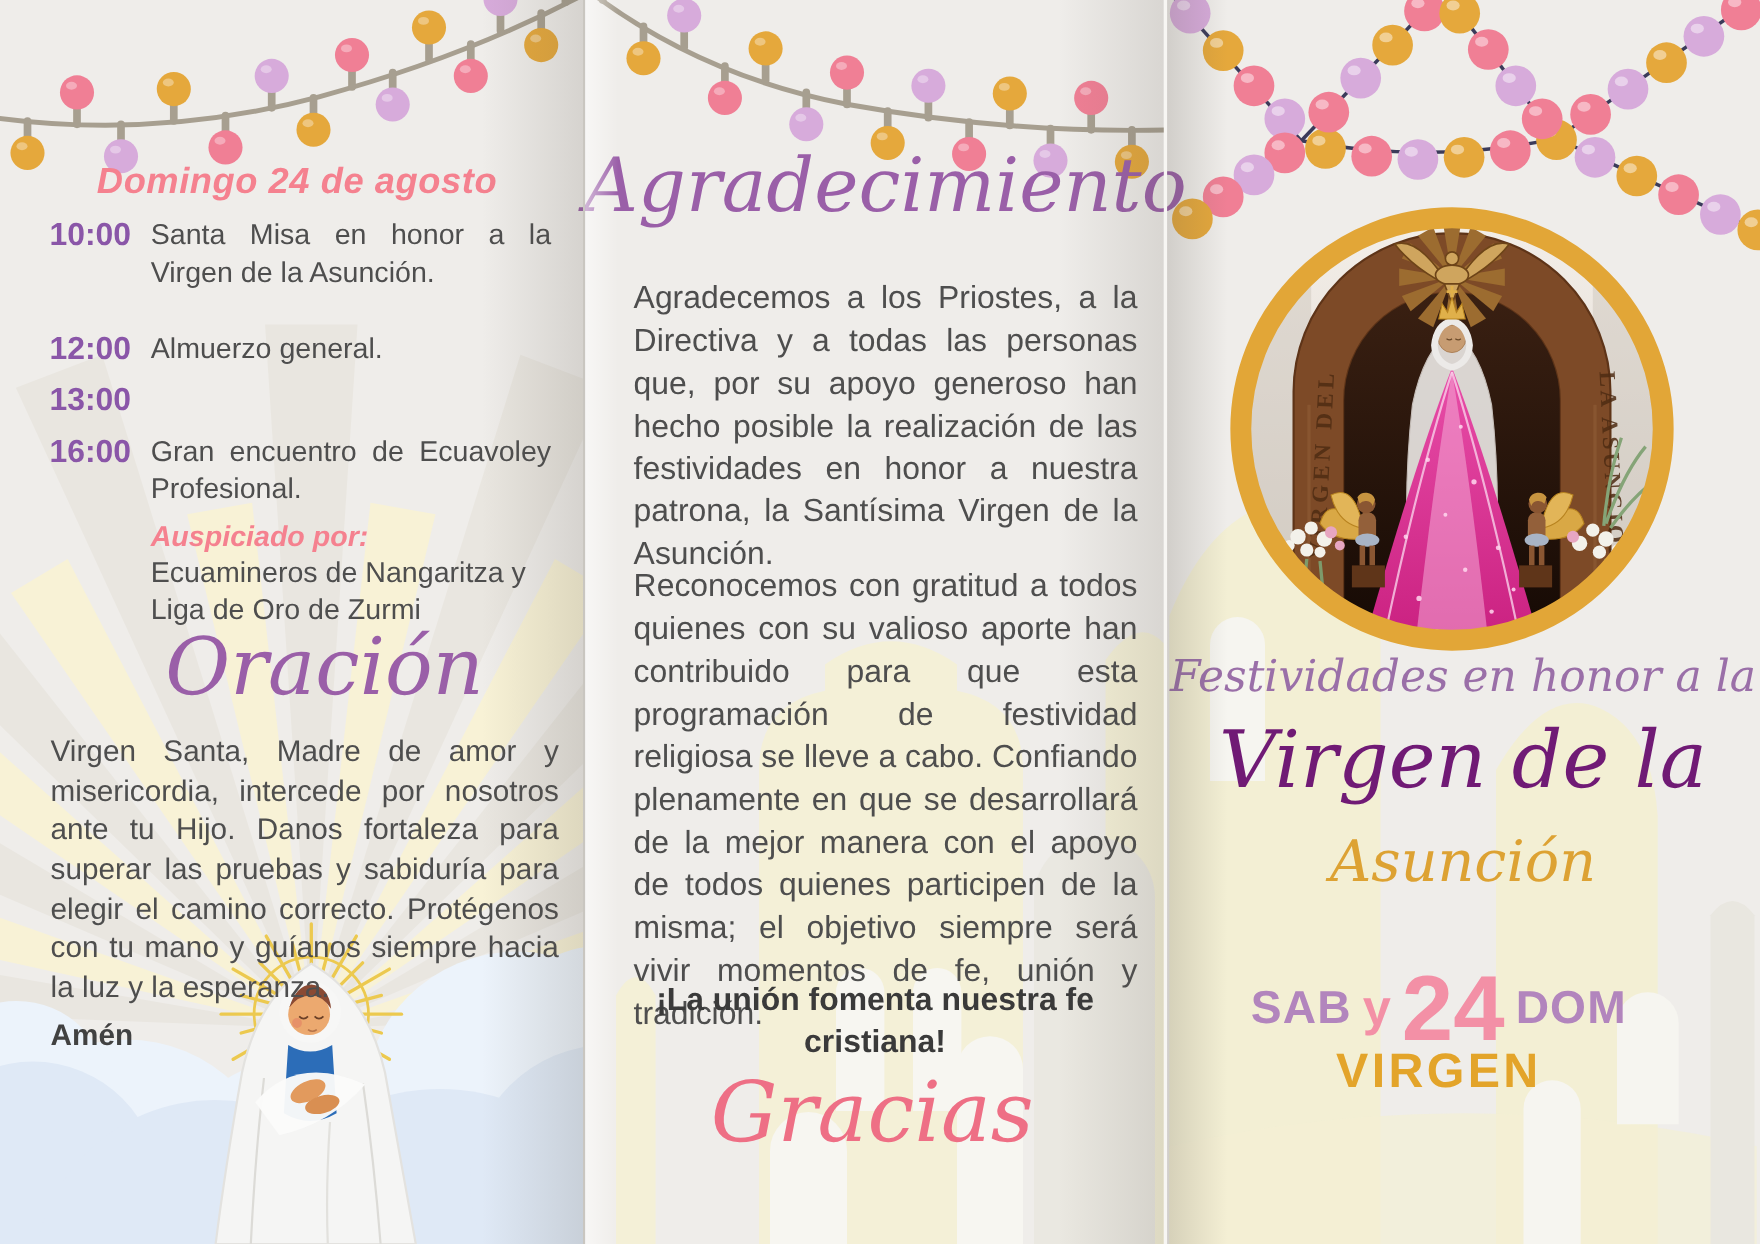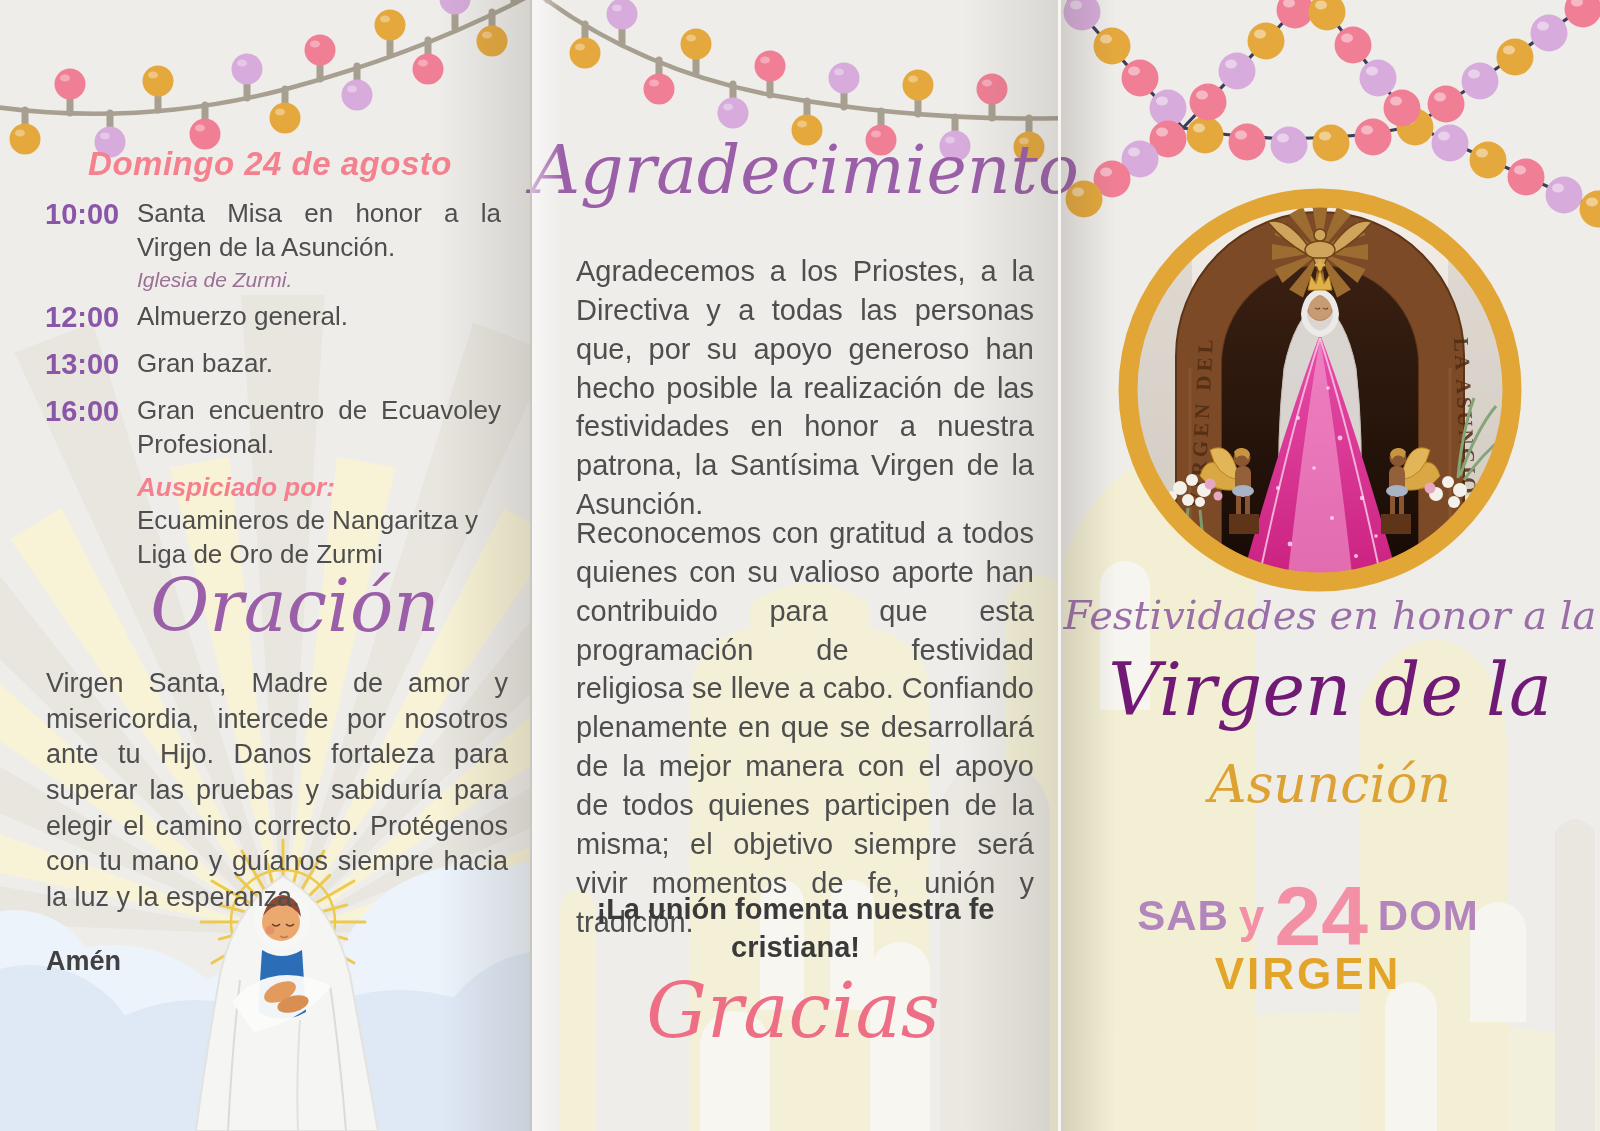--- a/index.html
+++ b/index.html
@@ -15,21 +15,21 @@
   .sched-time{position:absolute;left:0;top:0;font:700 29px/1.3 "Liberation Sans", sans-serif;color:#8a56a8;}
   .sched-body{margin-left:92px;}
   .sched-text{font:400 26px/1.32 "Liberation Sans", sans-serif;color:#4e4e4e;text-align:justify;}
   .sched-note{font:italic 400 21px/1.25 "Liberation Sans", sans-serif;color:#9c6f96;margin-top:2px;}
   .sponsor-label{font:italic 700 26px/1.3 "Liberation Sans", sans-serif;color:#f5818f;margin-top:9px;}
   .sponsor{font:400 26px/1.3 "Liberation Sans", sans-serif;color:#4e4e4e;}
   .script{font-family:"DejaVu Serif", serif;font-style:italic;}
   .prayer-title{left:0;top:564px;width:590px;text-align:center;font-size:72px;color:#9a5fa8;}
   .prayer{left:46px;top:666px;width:462px;font:400 27px/1.32 "Liberation Sans", sans-serif;
           color:#4e4e4e;text-align:justify;}
-  .amen{left:46px;top:924px;font:700 27px/1.3 "Liberation Sans", sans-serif;color:#414141;margin-top:20px;}
+  .amen{left:46px;top:924px;font:700 27px/1.3 "Liberation Sans", sans-serif;color:#414141;}
 
   
   .mid-title{left:531px;top:130px;width:529px;text-align:center;font-size:68px;color:#9a5fa8;}
   .mid-para{width:458px;font:400 29px/1.34 "Liberation Sans", sans-serif;color:#4e4e4e;text-align:justify;}
   .mid-p1{left:576px;top:252px;}
   .mid-p2{left:576px;top:514px;}
   .slogan{left:531px;top:891px;width:529px;text-align:center;
           font:700 29px/1.3 "Liberation Sans", sans-serif;color:#3a3a3a;}
   .gracias{left:531px;top:966px;width:524px;text-align:center;font-size:76px;color:#ee6f85;}
 
@@ -324,34 +324,30 @@
       <circle cx="538" cy="209" r="18.5" fill="#e5a83c"></circle>
       <ellipse cx="532" cy="202" rx="6" ry="4.5" fill="#ffffff" opacity="0.45"></ellipse>
     </svg>
 
   <div class="tx day-title">Domingo 24 de agosto</div>
 
   <div class="sched-row" style="top:196px">
     <span class="sched-time">10:00</span>
     <div class="sched-body">
       <div class="sched-text">Santa Misa en honor a la Virgen de la Asunción.</div>
-      <div class="sched-note">Iglesia de Zurmi.</div>
     </div>
   </div>
   <div class="sched-row" style="top:299px">
     <span class="sched-time">12:00</span>
     <div class="sched-body">
       <div class="sched-text">Almuerzo general.</div>
     </div>
   </div>
   <div class="sched-row" style="top:346px">
     <span class="sched-time">13:00</span>
-    <div class="sched-body">
-      <div class="sched-text">Gran bazar.</div>
-    </div>
   </div>
   <div class="sched-row" style="top:393px">
     <span class="sched-time">16:00</span>
     <div class="sched-body">
       <div class="sched-text">Gran encuentro de Ecuavoley Profesional.</div>
       <div class="sponsor-label">Auspiciado por:</div>
       <div class="sponsor">Ecuamineros de Nangaritza y Liga de Oro de Zurmi</div>
     </div>
   </div>
 

